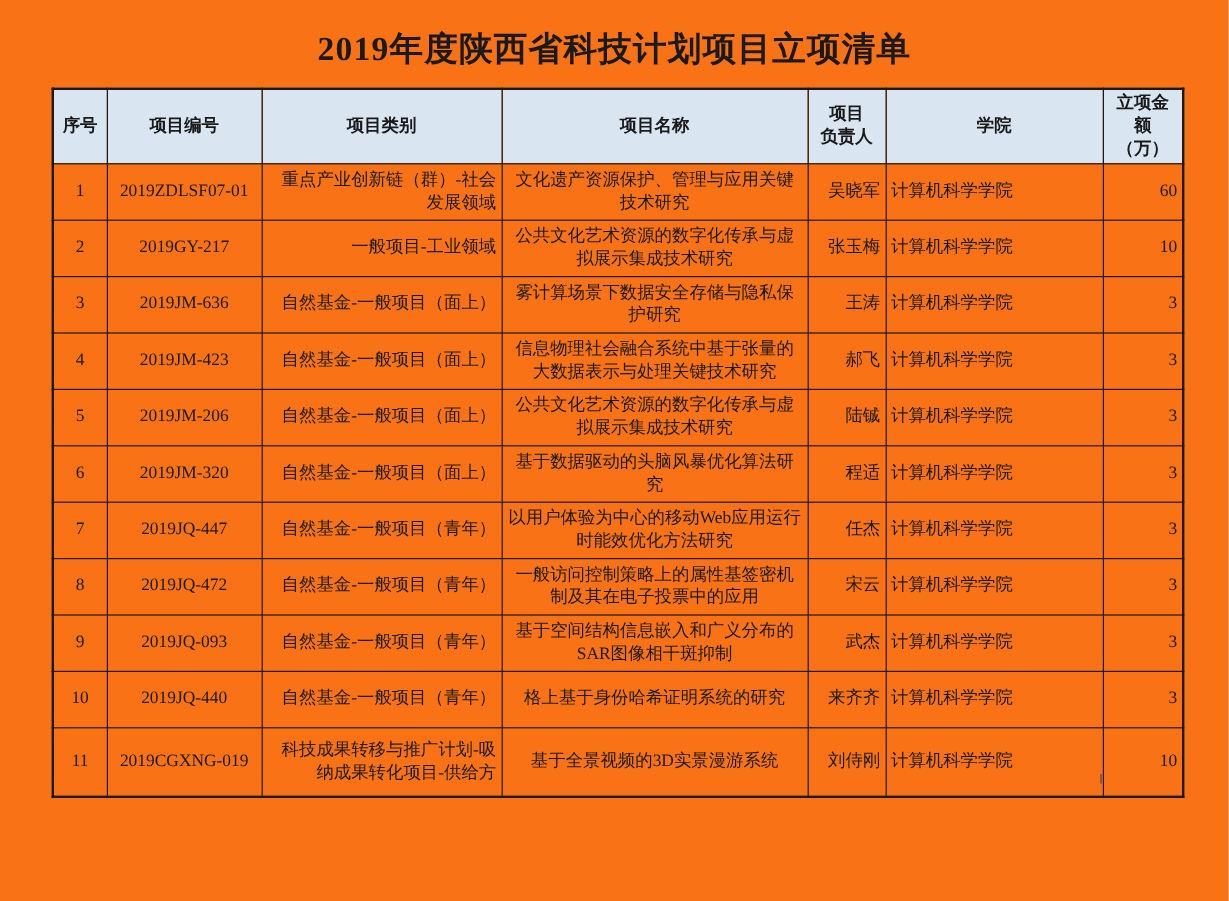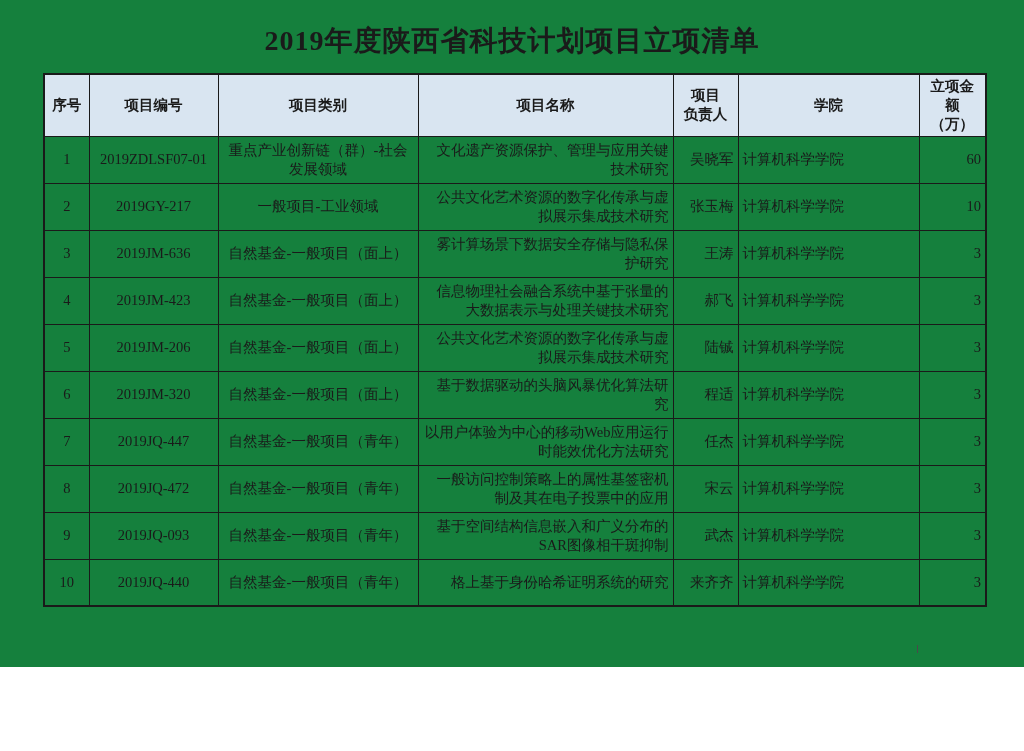--- a/index.html
+++ b/index.html
@@ -8,22 +8,22 @@
     width: 1024px;
     height: 751px;
     background: #ffffff;
     font-family: "Liberation Serif", "DejaVu Serif", serif;
     color: #1a1a1a;
     overflow: hidden;
   }
   .page {
     position: relative;
     width: 1024px;
-    height: 667px;
-    background: #15803d;
+    height: 751px;
+    background: #f97316;
   }
   .title {
     position: absolute;
     top: 22px;
     left: 0;
     width: 100%;
     margin: 0;
     text-align: center;
     font-size: 28px;
     font-weight: bold;
@@ -51,22 +51,22 @@
     background: #d9e5f1;
     font-weight: bold;
     text-align: center;
     height: 43px;
     white-space: pre-line;
   }
   table.projects tbody tr { height: 47px; }
   table.projects tbody tr.tall { height: 58px; }
   td.c-no      { text-align: center; }
   td.c-code    { text-align: center; padding-left: 5px; }
-  td.c-category{ text-align: center; padding-left: 5px; }
-  td.c-name    { text-align: right; padding-left: 5px; }
+  td.c-category{ text-align: right; padding-left: 5px; }
+  td.c-name    { text-align: center; padding-left: 5px; }
   td.c-leader  { text-align: right; }
   td.c-college { text-align: left; padding-left: 5px; }
   td.c-amount  { text-align: right; }
   .table-bottom-artifact {
     position: absolute;
     left: 917px;
     top: 645px;
     width: 1px;
     height: 8px;
     background: #4a4a4a;
@@ -186,18 +186,27 @@
         </tr>
         <tr>
           <td class="c-no">10</td>
           <td class="c-code">2019JQ-440</td>
           <td class="c-category">自然基金-一般项目（青年）</td>
           <td class="c-name">格上基于身份哈希证明系统的研究</td>
           <td class="c-leader">来齐齐</td>
           <td class="c-college">计算机科学学院</td>
           <td class="c-amount">3</td>
         </tr>
+        <tr class="tall">
+          <td class="c-no">11</td>
+          <td class="c-code">2019CGXNG-019</td>
+          <td class="c-category">科技成果转移与推广计划-吸纳成果转化项目-供给方</td>
+          <td class="c-name">基于全景视频的3D实景漫游系统</td>
+          <td class="c-leader">刘侍刚</td>
+          <td class="c-college">计算机科学学院</td>
+          <td class="c-amount">10</td>
+        </tr>
       </tbody>
   </table>
 
   <div class="table-bottom-artifact"></div>
 
 </div>
 
 </body></html>

